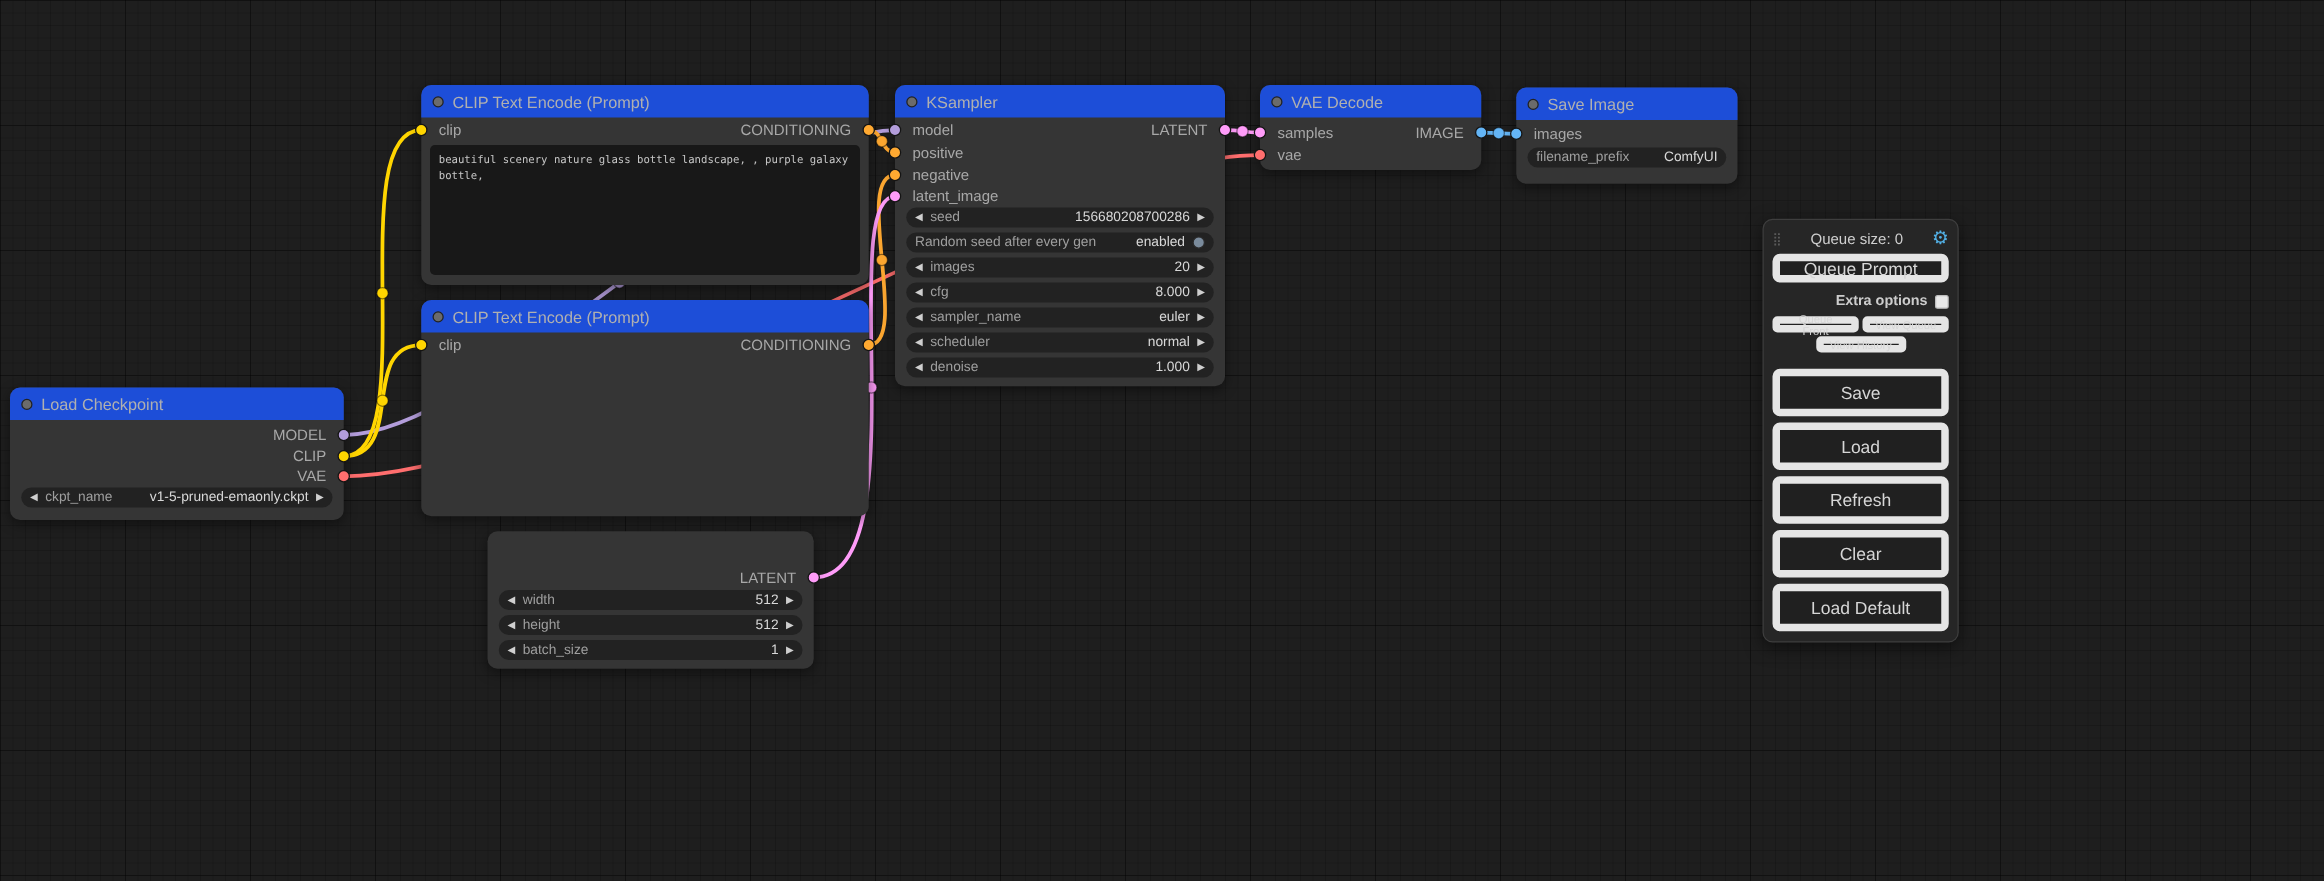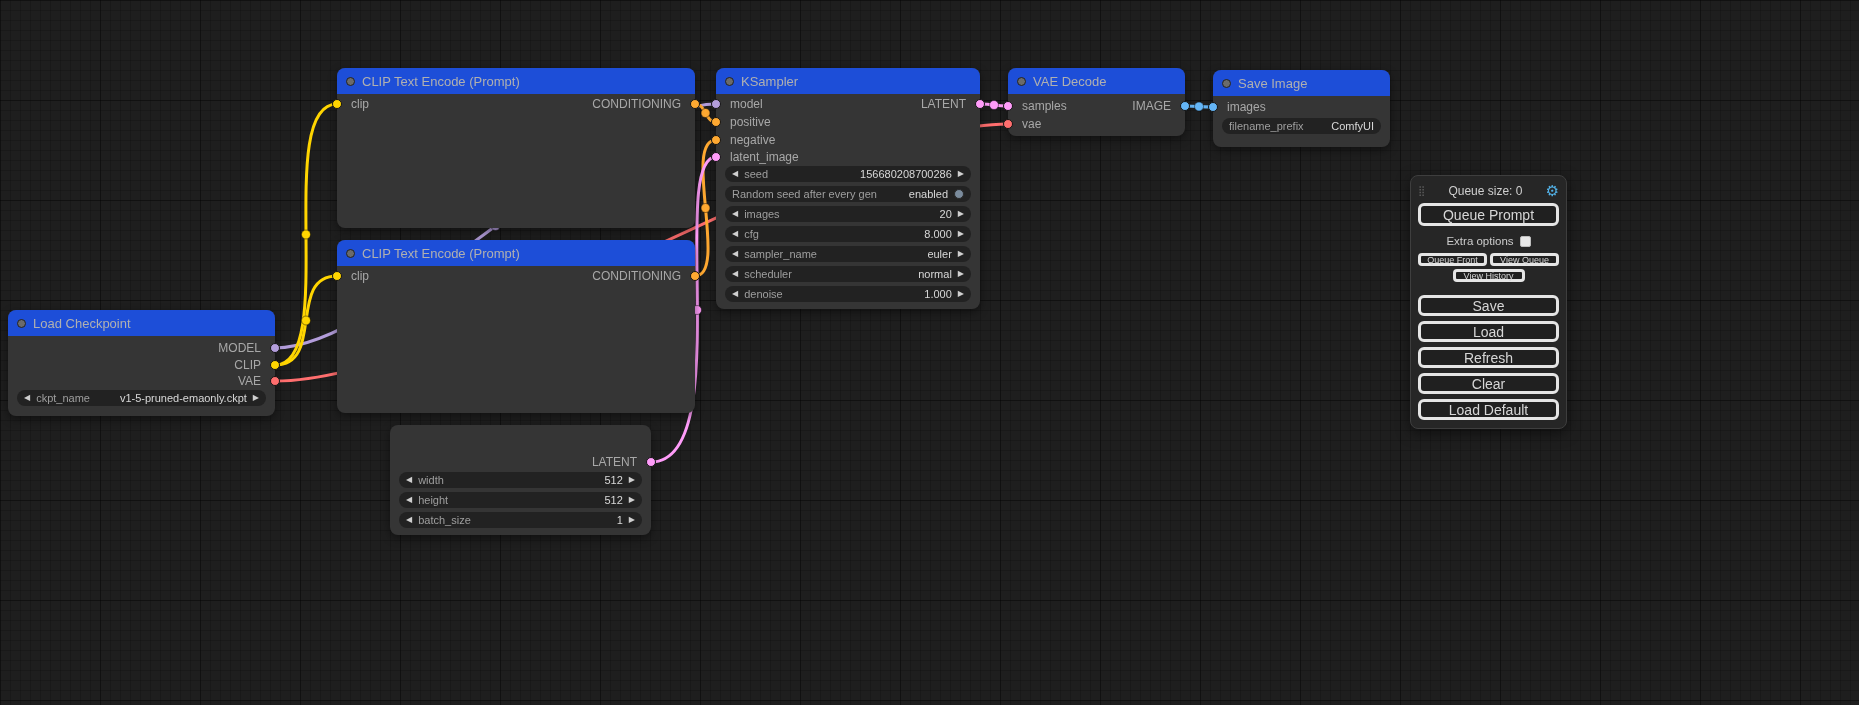--- a/index.html
+++ b/index.html
@@ -65,28 +65,28 @@
   .queue-panel {
     position:absolute; left:1410px; top:175px; width:157px; z-index:3;
     background:#262626; border:1px solid #3e3e3e; border-radius:8px;
     box-shadow:0 4px 14px rgba(0,0,0,.5);
     padding:6px 7px 8px; display:flex; flex-direction:column;
   }
   .qp-header { display:flex; align-items:center; justify-content:space-between; height:17px; color:#cfcfcf; font-size:12px; }
   .qp-drag { color:#5a5a5a; font-size:10px; cursor:move; }
   .qp-gear { color:#52b0e5; font-size:15px; line-height:15px; cursor:pointer; }
   .qp-btn {
-    background:#202020; border:3px solid #e5e5e5; border-radius:6px;
+    background:#202020; border:6px solid #e5e5e5; border-radius:6px;
     color:#d6d6d6; font-family:"Liberation Sans", sans-serif; cursor:pointer;
     display:flex; align-items:center; justify-content:center;
   }
   .qp-big { margin-top:4px; height:23px; font-size:14px; width:100%; }
-  .qp-med { margin-top:5px; height:21px; font-size:14px; width:100%; }
+  .qp-med { margin-top:5px; height:38px; font-size:14px; width:100%; }
   .qp-med.first { margin-top:13px; }
-  .qp-extra { margin-top:8px; height:14px; display:flex; align-items:center; justify-content:center; gap:6px; font-size:11.5px; color:#cccccc; }
+  .qp-extra { margin-top:8px; height:14px; display:flex; align-items:center; justify-content:flex-end; gap:6px; font-size:11.5px; color:#cccccc;font-weight:bold; }
   .qp-check { width:11px; height:11px; background:#e8e8e8; border:1px solid #bdbdbd; border-radius:2px; cursor:pointer; }
   .qp-row { margin-top:5px; display:flex; gap:3px; }
   .qp-row.center { margin-top:3px; justify-content:center; }
   .qp-small { height:13px; font-size:9px; border-radius:4px; padding:0 4px; flex:1; }
   .qp-small.fixed { flex:0 0 auto; width:72px; }
 </style>
 </head>
 <body>
 
 <svg class="wires" width="1859" height="705" viewBox="0 0 1859 705">
@@ -131,20 +131,21 @@
 
 <div class="node" style="left:337px;top:68px;width:358px;height:160px">
   <div class="node-title">
     <span class="tdot"></span>
     <span>CLIP Text Encode (Prompt)</span>
   </div>
   <span class="slot-dot in dotc-clip" style="top:31px"></span>
   <span class="slot-label in" style="top:29px">clip</span>
   <span class="slot-label out" style="top:29px">CONDITIONING</span>
   <span class="slot-dot out dotc-conditioning" style="top:31px"></span>
+  <div class="prompt-box" style="top:48px;height:104px">beautiful scenery nature glass bottle landscape, , purple galaxy bottle,</div>
 </div>
 
 <div class="node" style="left:337px;top:240px;width:358px;height:173px">
   <div class="node-title">
     <span class="tdot"></span>
     <span>CLIP Text Encode (Prompt)</span>
   </div>
   <span class="slot-dot in dotc-clip" style="top:31px"></span>
   <span class="slot-label in" style="top:29px">clip</span>
   <span class="slot-label out" style="top:29px">CONDITIONING</span>

